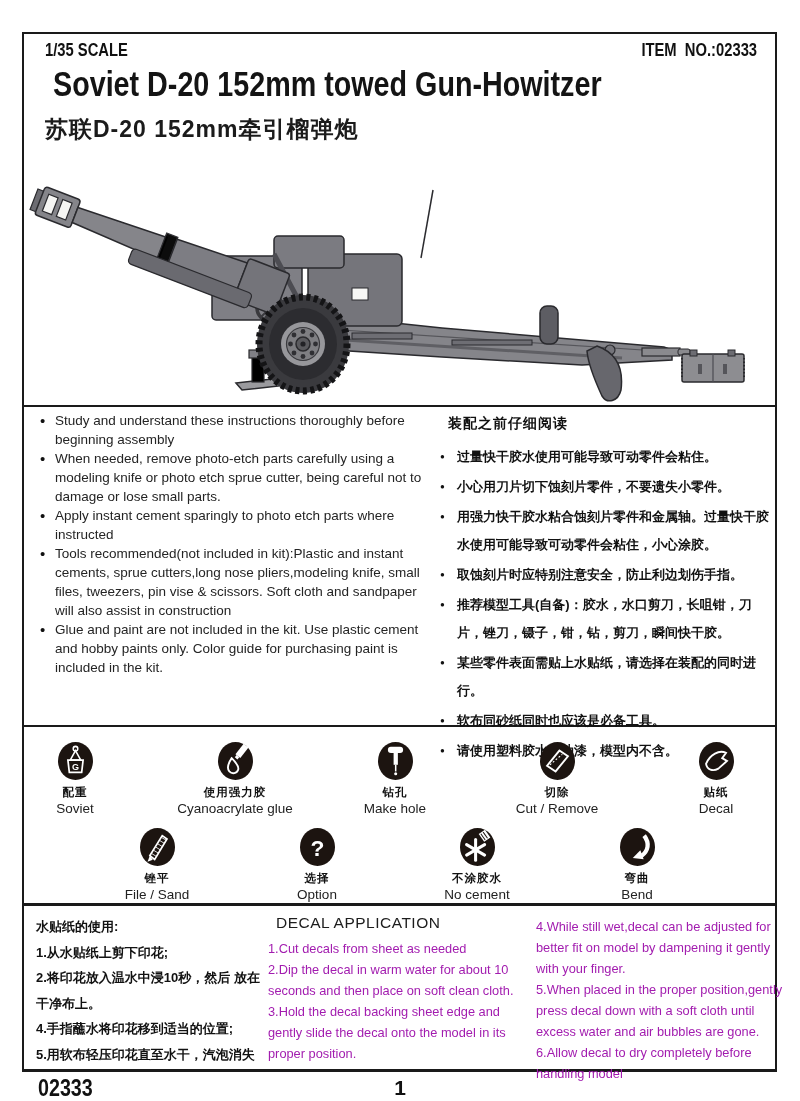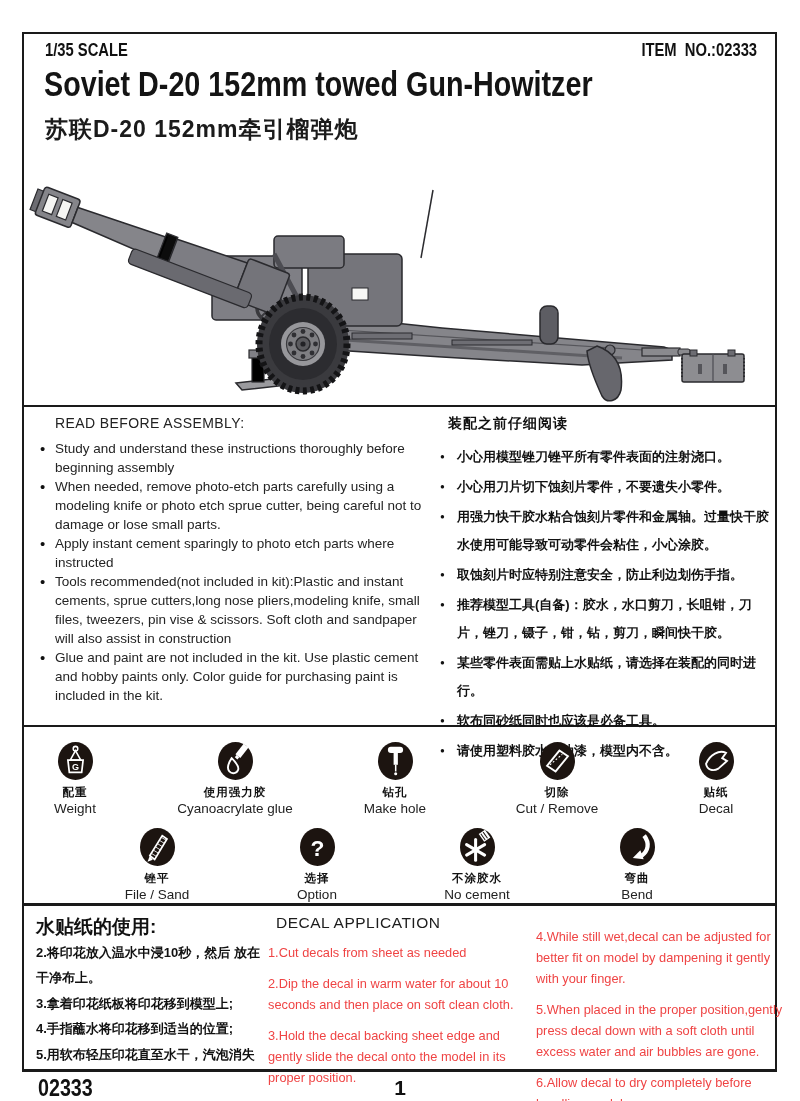--- a/index.html
+++ b/index.html
@@ -14,21 +14,21 @@
     position:absolute; left:22px; top:32px; width:755px; height:1040px;
     border:2px solid #1a1a1a; border-bottom-width:3px; background:#fff;
   }
   .hline { position:absolute; left:22px; width:755px; background:#1a1a1a; }
 
   
   .cond { display:inline-block; transform:scaleX(0.82); transform-origin:left center; white-space:nowrap; }
   .cond-r { display:inline-block; transform:scaleX(0.82); transform-origin:right center; white-space:nowrap; }
   .scale-label { position:absolute; left:45px; top:40px; font-size:18px; font-weight:700; color:#111; }
   .item-label  { position:absolute; right:43px; top:40px; font-size:18px; font-weight:700; color:#111; text-align:center; }
-  .title-en { position:absolute; left:44px; top:64px; font-size:35px; font-weight:700; color:#141414; letter-spacing:0; }
+  .title-en { position:absolute; left:53px; top:64px; font-size:35px; font-weight:700; color:#141414; letter-spacing:0; }
   .title-zh { position:absolute; left:45px; top:114px; font-size:23px; font-weight:600; color:#1b1b1b; letter-spacing:1px; }
 
   
   .illus { position:absolute; left:22px; top:150px; }
 
   
   .read-col-en { position:absolute; left:38px;  top:411px; width:396px; }
   .read-col-zh { position:absolute; left:440px; top:411px; width:332px; }
   .read-head-en { font-size:14px; color:#222; letter-spacing:.4px; margin:4px 0 8px 17px; }
   .read-head-zh { font-size:14px; color:#111; font-weight:700; margin:4px 0 10px 8px; letter-spacing:1px; }
@@ -40,24 +40,24 @@
 
   
   .icon-cell { position:absolute; width:150px; text-align:center; }
   .icon-circle { width:35px; height:38px; margin:0 auto; background:#1c1410; border-radius:50%;
                  display:flex; align-items:center; justify-content:center; }
   .icon-zh { font-size:11.5px; font-weight:700; color:#111; margin-top:5px; letter-spacing:1px; }
   .icon-en { font-size:13.5px; color:#222; margin-top:1px; }
 
   
   .decal-zh { position:absolute; left:36px; top:914px; width:232px; font-size:13px; line-height:25.5px; font-weight:600; color:#111; }
-  .decal-zh .head { font-size:19px; }
+  .decal-zh .head { font-size:13px; }
   .decal-mid { position:absolute; left:268px; top:912px; width:266px; }
   .decal-mid .head { font-size:15.5px; color:#1d1d1d; letter-spacing:.5px; margin:2px 0 6px 8px; }
-  .decal-mid li, .decal-right li { font-size:12.8px; line-height:21px; color:#ef4444;margin-top:10px; }
+  .decal-mid li, .decal-right li { font-size:12.8px; line-height:21px; color:#a21caf; }
   .decal-right { position:absolute; left:536px; top:916px; width:250px; }
   ol.plain { list-style:none; }
 
   
   .footer-code { position:absolute; left:38px; top:1074px; font-size:24px; font-weight:700; color:#111; }
   .page-num { position:absolute; left:0; top:1076px; width:800px; text-align:center; font-size:21px; font-weight:700; color:#111; }
 
   svg text { font-family:"Liberation Sans", sans-serif; }
 </style>
 </head>
@@ -139,54 +139,53 @@
     <rect x="668" y="200" width="7" height="6" fill="#6c6c72" stroke="#2a2a2e" stroke-width="1"></rect>
     <rect x="706" y="200" width="7" height="6" fill="#6c6c72" stroke="#2a2a2e" stroke-width="1"></rect>
     <rect x="676" y="214" width="4" height="10" fill="#55555a"></rect>
     <rect x="701" y="214" width="4" height="10" fill="#55555a"></rect>
     <line x1="660" y1="208" x2="660" y2="228" stroke="#2a2a2e" stroke-width="2" stroke-dasharray="1.5 2"></line>
     <line x1="722" y1="208" x2="722" y2="228" stroke="#2a2a2e" stroke-width="2" stroke-dasharray="1.5 2"></line>
   </g>
 </svg>
 
 <div class="read-col-en">
-  <div class="read-head-en">READ BEFORE ASSEMBLY:</div>
   <ul class="bullets">
       <li>Study and understand these instructions thoroughly before beginning assembly</li>
       <li>When needed, remove photo-etch parts carefully using a modeling knife or photo etch sprue cutter, being careful not to damage or lose small parts.</li>
       <li>Apply instant cement sparingly to photo etch parts where instructed</li>
       <li>Tools recommended(not included in kit):Plastic and instant cements, sprue cutters,long nose pliers,modeling knife, small files, tweezers, pin vise &amp; scissors. Soft cloth and sandpaper will also assist in construction</li>
       <li>Glue and paint are not included in the kit. Use plastic cement and hobby paints only. Color guide for purchasing paint is included in the kit.</li>
     </ul>
 </div>
 <div class="read-col-zh">
   <div class="read-head-zh">装配之前仔细阅读</div>
   <ul class="bullets">
-      <li>小心用模型锉刀锉平所有零件表面的注射浇口。</li>
+      <li>过量快干胶水使用可能导致可动零件会粘住。</li>
       <li>小心用刀片切下蚀刻片零件，不要遗失小零件。</li>
       <li>用强力快干胶水粘合蚀刻片零件和金属轴。过量快干胶水使用可能导致可动零件会粘住，小心涂胶。</li>
       <li>取蚀刻片时应特别注意安全，防止利边划伤手指。</li>
       <li>推荐模型工具(自备)：胶水，水口剪刀，长咀钳，刀片，锉刀，镊子，钳，钻，剪刀，瞬间快干胶。</li>
       <li>某些零件表面需贴上水贴纸，请选择在装配的同时进行。</li>
       <li>软布同砂纸同时也应该是必备工具。</li>
       <li>请使用塑料胶水和油漆，模型内不含。</li>
     </ul>
 </div>
 
 <div class="icon-cell" style="left:0px;top:742px;">
   <div class="icon-circle">
     <svg width="35" height="38" viewBox="0 0 36 40">
       <circle cx="18" cy="7" r="2.4" fill="none" stroke="#fff" stroke-width="1.6"></circle>
       <polygon points="18,9 23.5,19 12.5,19" fill="none" stroke="#fff" stroke-width="1.6"></polygon>
       <path d="M10,19 h16 l-1.5,13 h-13 z" fill="none" stroke="#fff" stroke-width="1.8"></path>
       <text x="18" y="29.5" fill="#fff" font-size="9.5" font-weight="bold" text-anchor="middle">G</text>
     </svg>
   </div>
   <div class="icon-zh">配重</div>
-  <div class="icon-en">Weight</div>
+  <div class="icon-en">Soviet</div>
 </div>
 <div class="icon-cell" style="left:160px;top:742px;">
   <div class="icon-circle">
     <svg width="35" height="38" viewBox="0 0 36 40">
       <g transform="rotate(38 24 10)">
           <rect x="21" y="2" width="6.5" height="14" fill="#fff"></rect>
           <rect x="22.5" y="16" width="3.5" height="3" fill="#fff"></rect>
         </g>
       <path d="M14,17 C10,23 8.5,27.5 11.5,31 C14.5,34.2 19.5,33.2 20.8,29.2 C22,25.5 18,21 14,17 Z" fill="none" stroke="#fff" stroke-width="2"></path>
     </svg>
@@ -278,22 +277,22 @@
       <polygon points="24.5,33 13,31.5 21,23.5" fill="#fff"></polygon>
     </svg>
   </div>
   <div class="icon-zh">弯曲</div>
   <div class="icon-en">Bend</div>
 </div>
 
 <div class="decal-zh">
   <div class="head">水贴纸的使用:</div>
   <ol class="plain">
+      <li>1.从水贴纸上剪下印花;</li>
       <li>2.将印花放入温水中浸10秒，然后 放在干净布上。</li>
-      <li>3.拿着印花纸板将印花移到模型上;</li>
       <li>4.手指蘸水将印花移到适当的位置;</li>
       <li>5.用软布轻压印花直至水干，汽泡消失</li>
     </ol>
 </div>
 <div class="decal-mid">
   <div class="head">DECAL APPLICATION</div>
   <ol class="plain">
       <li>1.Cut decals from sheet as needed</li>
       <li>2.Dip the decal in warm water for about 10 seconds and then place on soft clean cloth.</li>
       <li>3.Hold the decal backing sheet edge and gently slide the decal onto the model in its proper position.</li>

